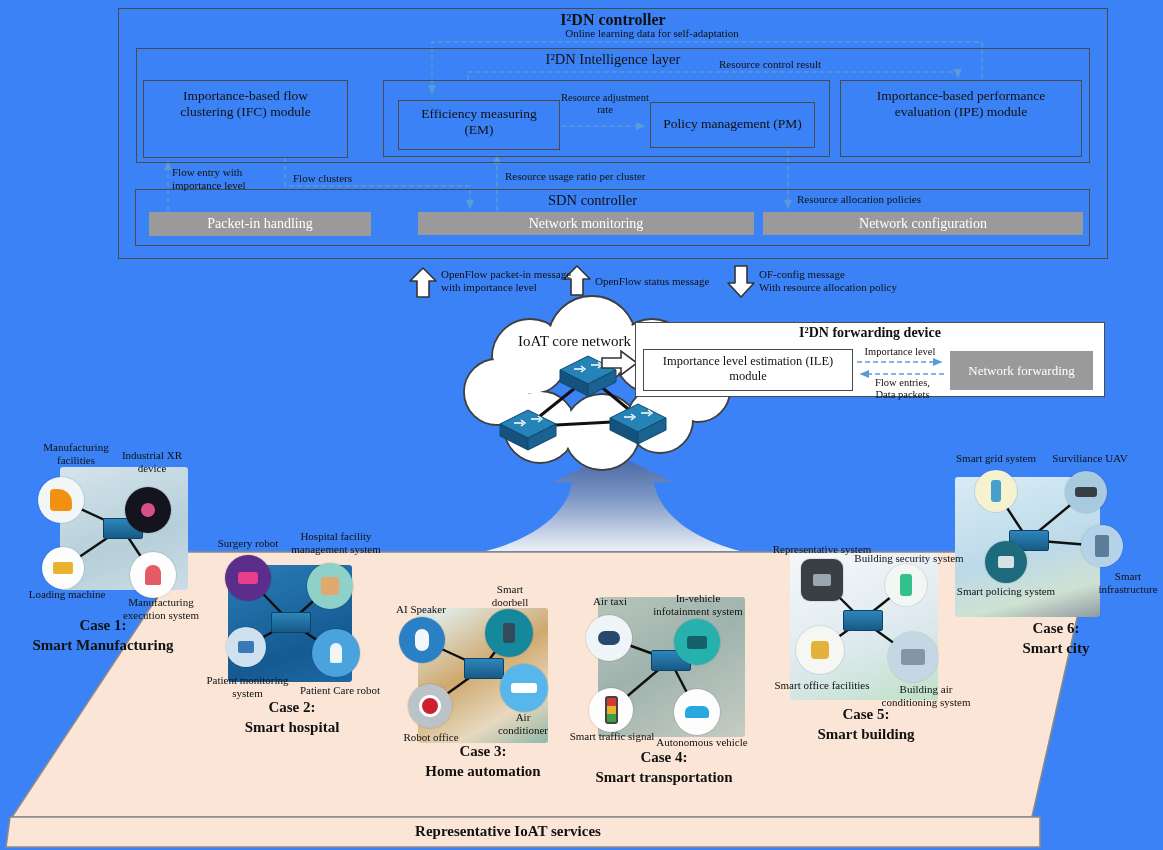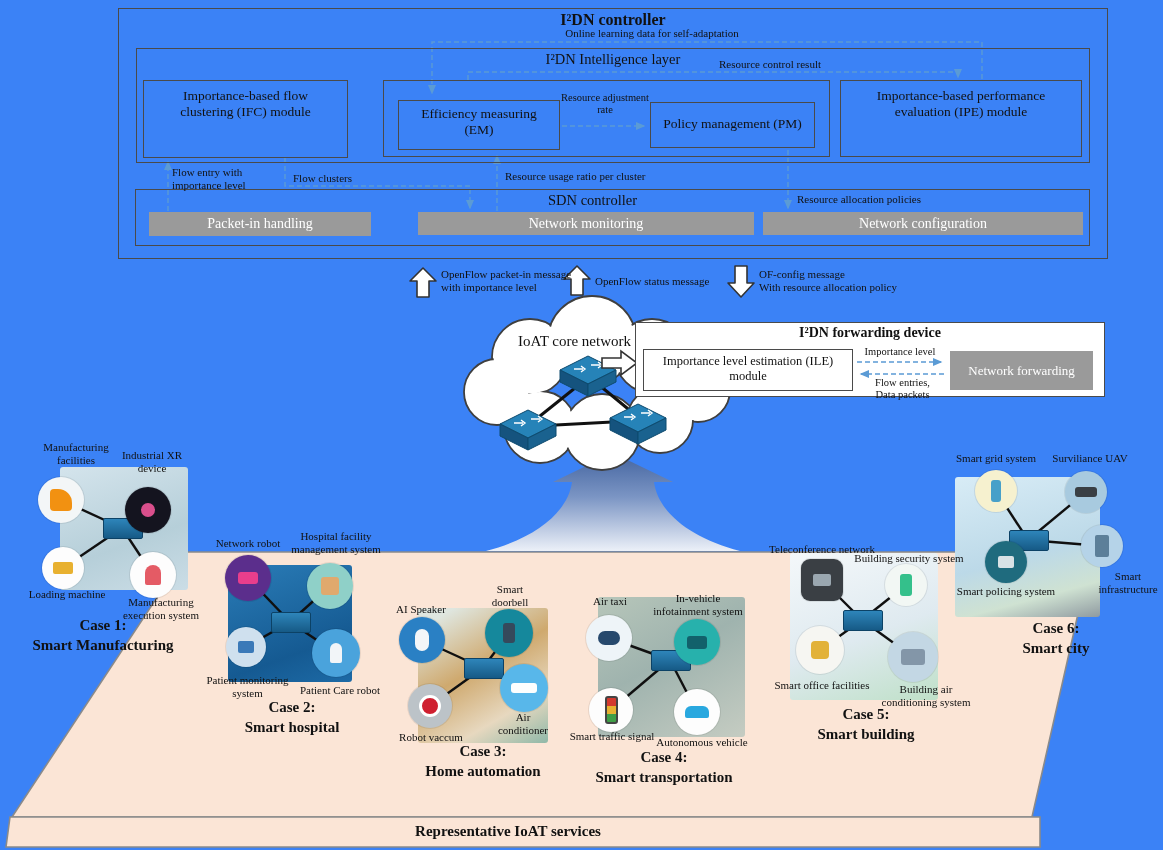--- a/index.html
+++ b/index.html
@@ -246,21 +246,21 @@
     </div>
   <div class="circ" style="left:307px;top:563px;width:46px;height:46px;background:#8fd0c8;">
       <i class="ic" style="width:18px;height:18px;background:#e0a96d;border-radius:3px;"></i>
     </div>
   <div class="circ" style="left:226px;top:627px;width:40px;height:40px;background:#cfe0ee;">
       <i class="ic" style="width:16px;height:12px;background:#3a79b8;border-radius:2px;"></i>
     </div>
   <div class="circ" style="left:312px;top:629px;width:48px;height:48px;background:#4aa3dc;">
       <i class="ic" style="width:12px;height:20px;background:#f2f5f8;border-radius:6px 6px 2px 2px;"></i>
     </div>
-  <div class="devlbl" style="left:203px;top:537px;width:90px;">Network robot</div>
+  <div class="devlbl" style="left:203px;top:537px;width:90px;">Surgery robot</div>
   <div class="devlbl" style="left:280px;top:530px;width:112px;">Hospital facility management system</div>
   <div class="devlbl" style="left:200px;top:674px;width:95px;">Patient monitoring system</div>
   <div class="devlbl" style="left:290px;top:684px;width:100px;">Patient Care robot</div>
   <div class="case-title" style="left:207px;top:697px;width:170px;">
     <span>Case 2:</span><br>
     <span>Smart hospital</span>
   </div>
 
   <div class="circ" style="left:399px;top:617px;width:46px;height:46px;background:#2a80c4;">
       <i class="ic" style="width:14px;height:22px;background:#f4f6f8;border-radius:7px;"></i>
@@ -269,21 +269,21 @@
       <i class="ic" style="width:12px;height:20px;background:#35495c;border-radius:3px;"></i>
     </div>
   <div class="circ" style="left:408px;top:684px;width:44px;height:44px;background:#bcc3c8;">
       <i class="ic" style="width:16px;height:16px;background:#cf2030;border-radius:50%;border:3px solid #fff;"></i>
     </div>
   <div class="circ" style="left:500px;top:664px;width:48px;height:48px;background:#58b7ea;">
       <i class="ic" style="width:26px;height:10px;background:#fdfefe;border-radius:3px;"></i>
     </div>
   <div class="devlbl" style="left:385px;top:603px;width:72px;">AI Speaker</div>
   <div class="devlbl" style="left:479px;top:583px;width:62px;">Smart doorbell</div>
-  <div class="devlbl" style="left:388px;top:731px;width:86px;">Robot vaccum</div>
+  <div class="devlbl" style="left:388px;top:731px;width:86px;">Robot office</div>
   <div class="devlbl" style="left:491px;top:711px;width:64px;">Air conditioner</div>
   <div class="case-title" style="left:398px;top:741px;width:170px;">
     <span>Case 3:</span><br>
     <span>Home automation</span>
   </div>
 
   <div class="circ" style="left:586px;top:615px;width:46px;height:46px;background:#eef4f8;">
       <i class="ic" style="width:22px;height:14px;background:#27496d;border-radius:7px;"></i>
     </div>
   <div class="circ" style="left:674px;top:619px;width:46px;height:46px;background:#27b1ac;">
@@ -309,21 +309,21 @@
     </div>
   <div class="circ" style="left:885px;top:564px;width:42px;height:42px;background:#f2f7f4;">
       <i class="ic" style="width:12px;height:22px;background:#34c08b;border-radius:3px;"></i>
     </div>
   <div class="circ" style="left:796px;top:626px;width:48px;height:48px;background:#f6f6f2;">
       <i class="ic" style="width:18px;height:18px;background:#e2b23a;border-radius:4px;"></i>
     </div>
   <div class="circ" style="left:888px;top:632px;width:50px;height:50px;background:#c3d7e4;">
       <i class="ic" style="width:24px;height:16px;background:#8396a8;border-radius:3px;"></i>
     </div>
-  <div class="devlbl" style="left:766px;top:543px;width:112px;">Teleconference network</div>
+  <div class="devlbl" style="left:766px;top:543px;width:112px;">Representative system</div>
   <div class="devlbl" style="left:850px;top:552px;width:118px;">Building security system</div>
   <div class="devlbl" style="left:768px;top:679px;width:108px;">Smart office facilities</div>
   <div class="devlbl" style="left:878px;top:683px;width:96px;">Building air conditioning system</div>
   <div class="case-title" style="left:780px;top:704px;width:172px;">
     <span>Case 5:</span><br>
     <span>Smart building</span>
   </div>
 
   <div class="circ" style="left:975px;top:470px;width:42px;height:42px;background:#f6f1cf;">
       <i class="ic" style="width:10px;height:22px;background:#47a0c9;border-radius:3px;"></i>

